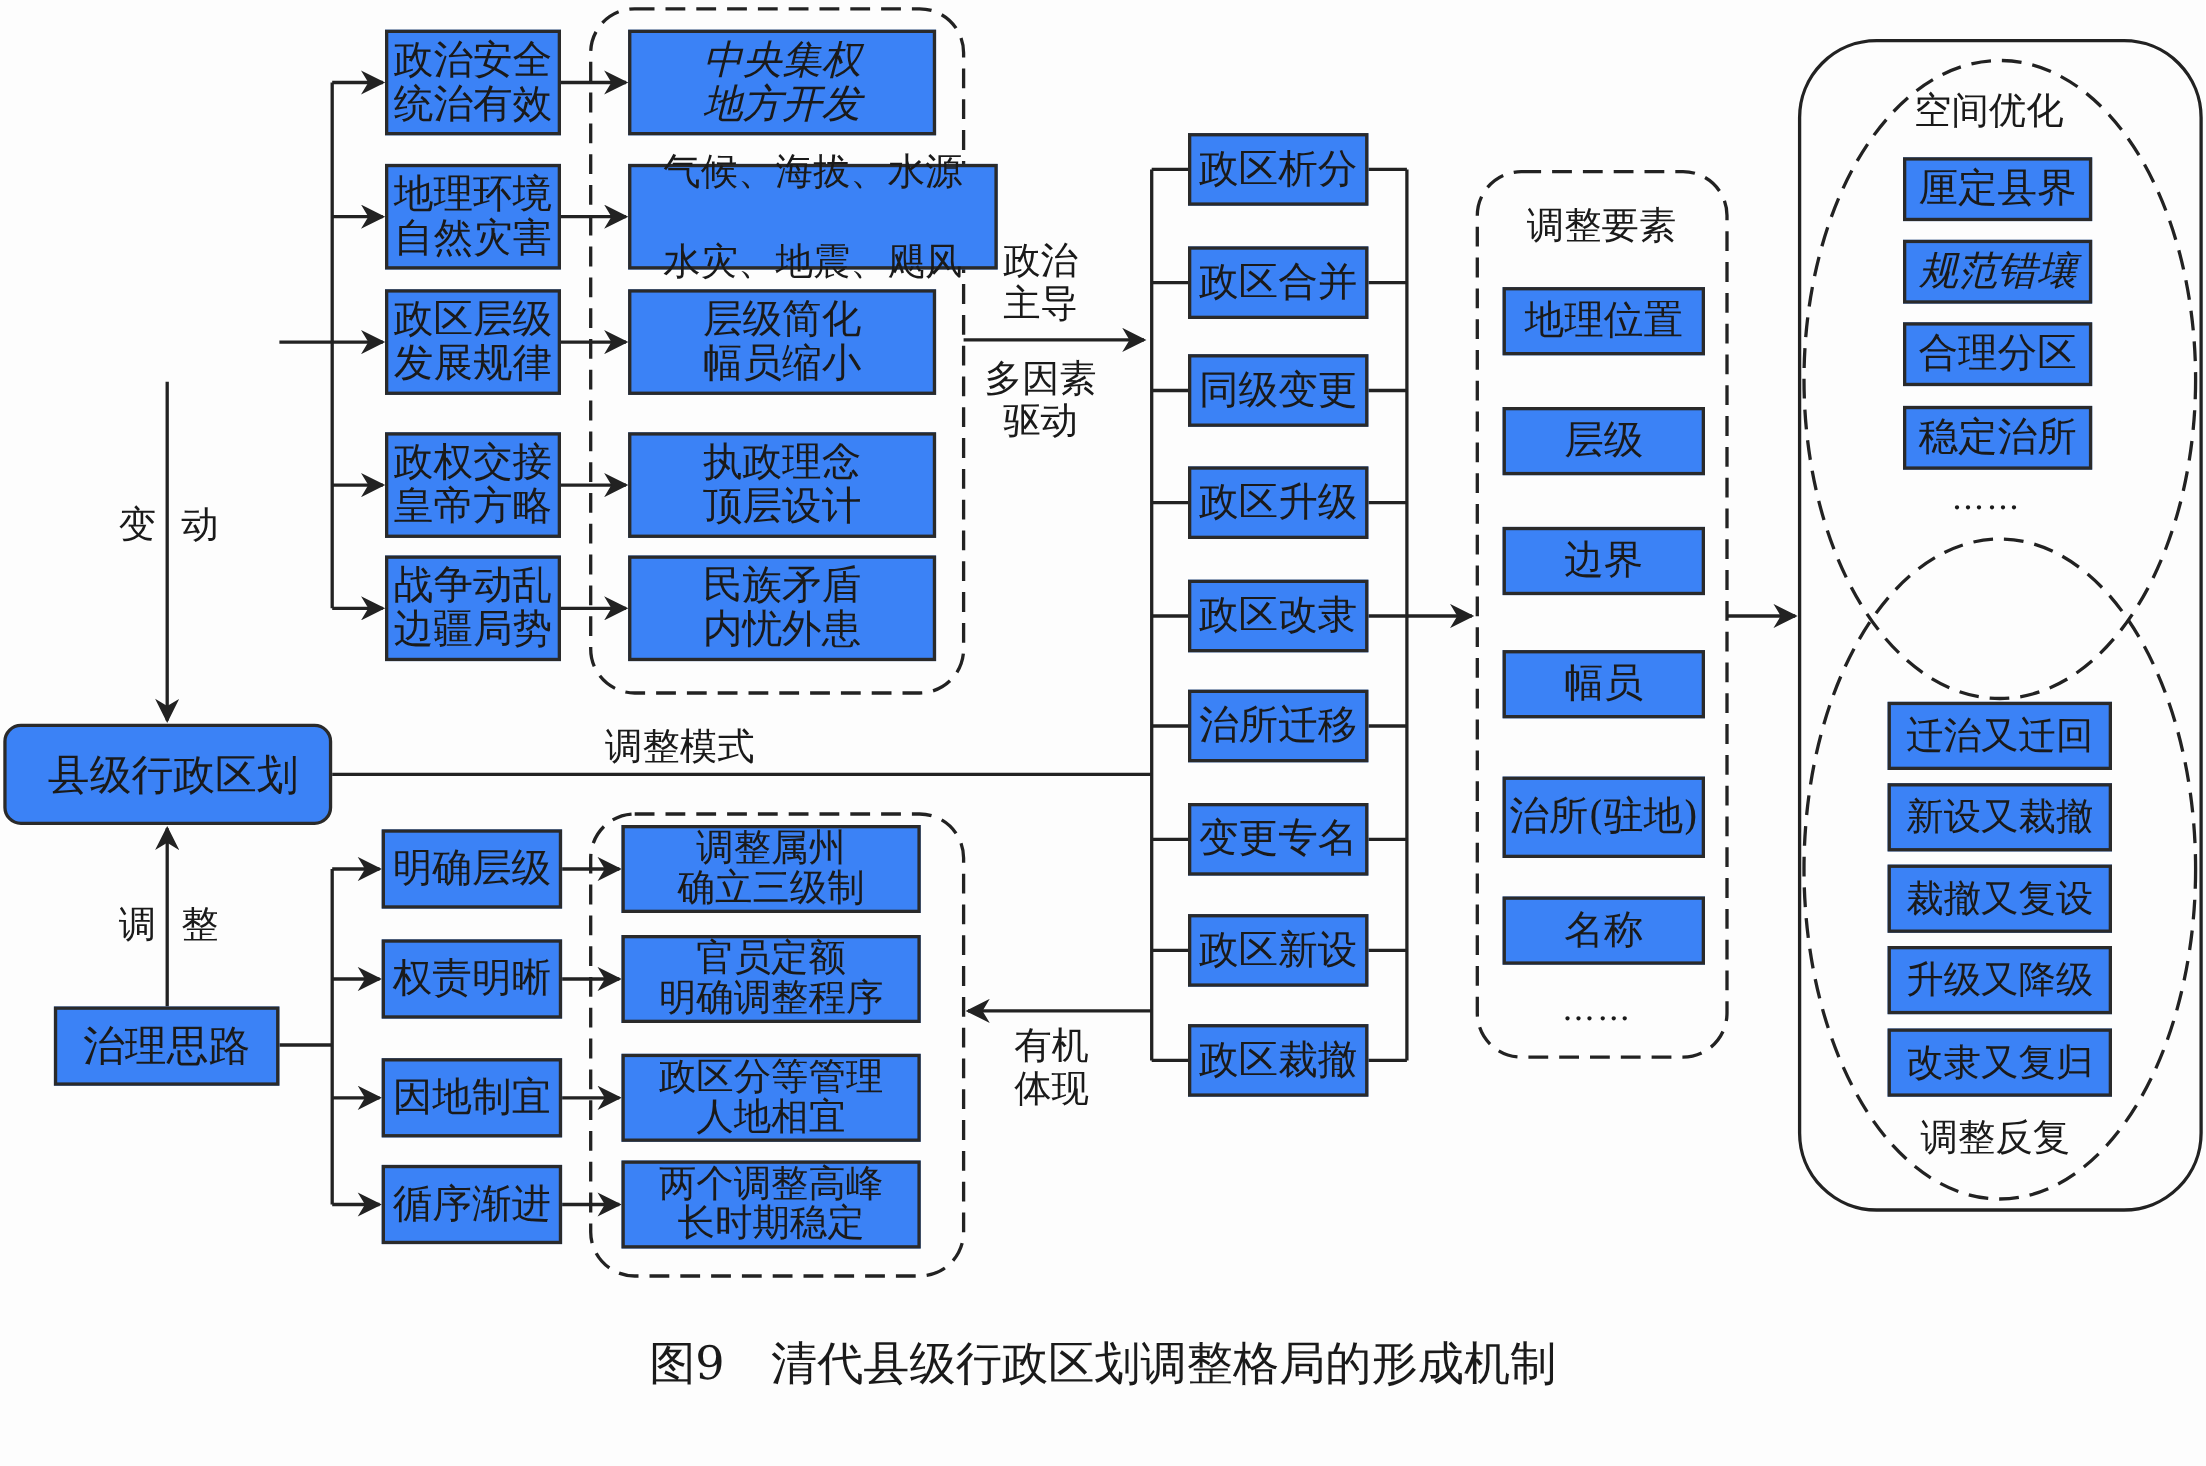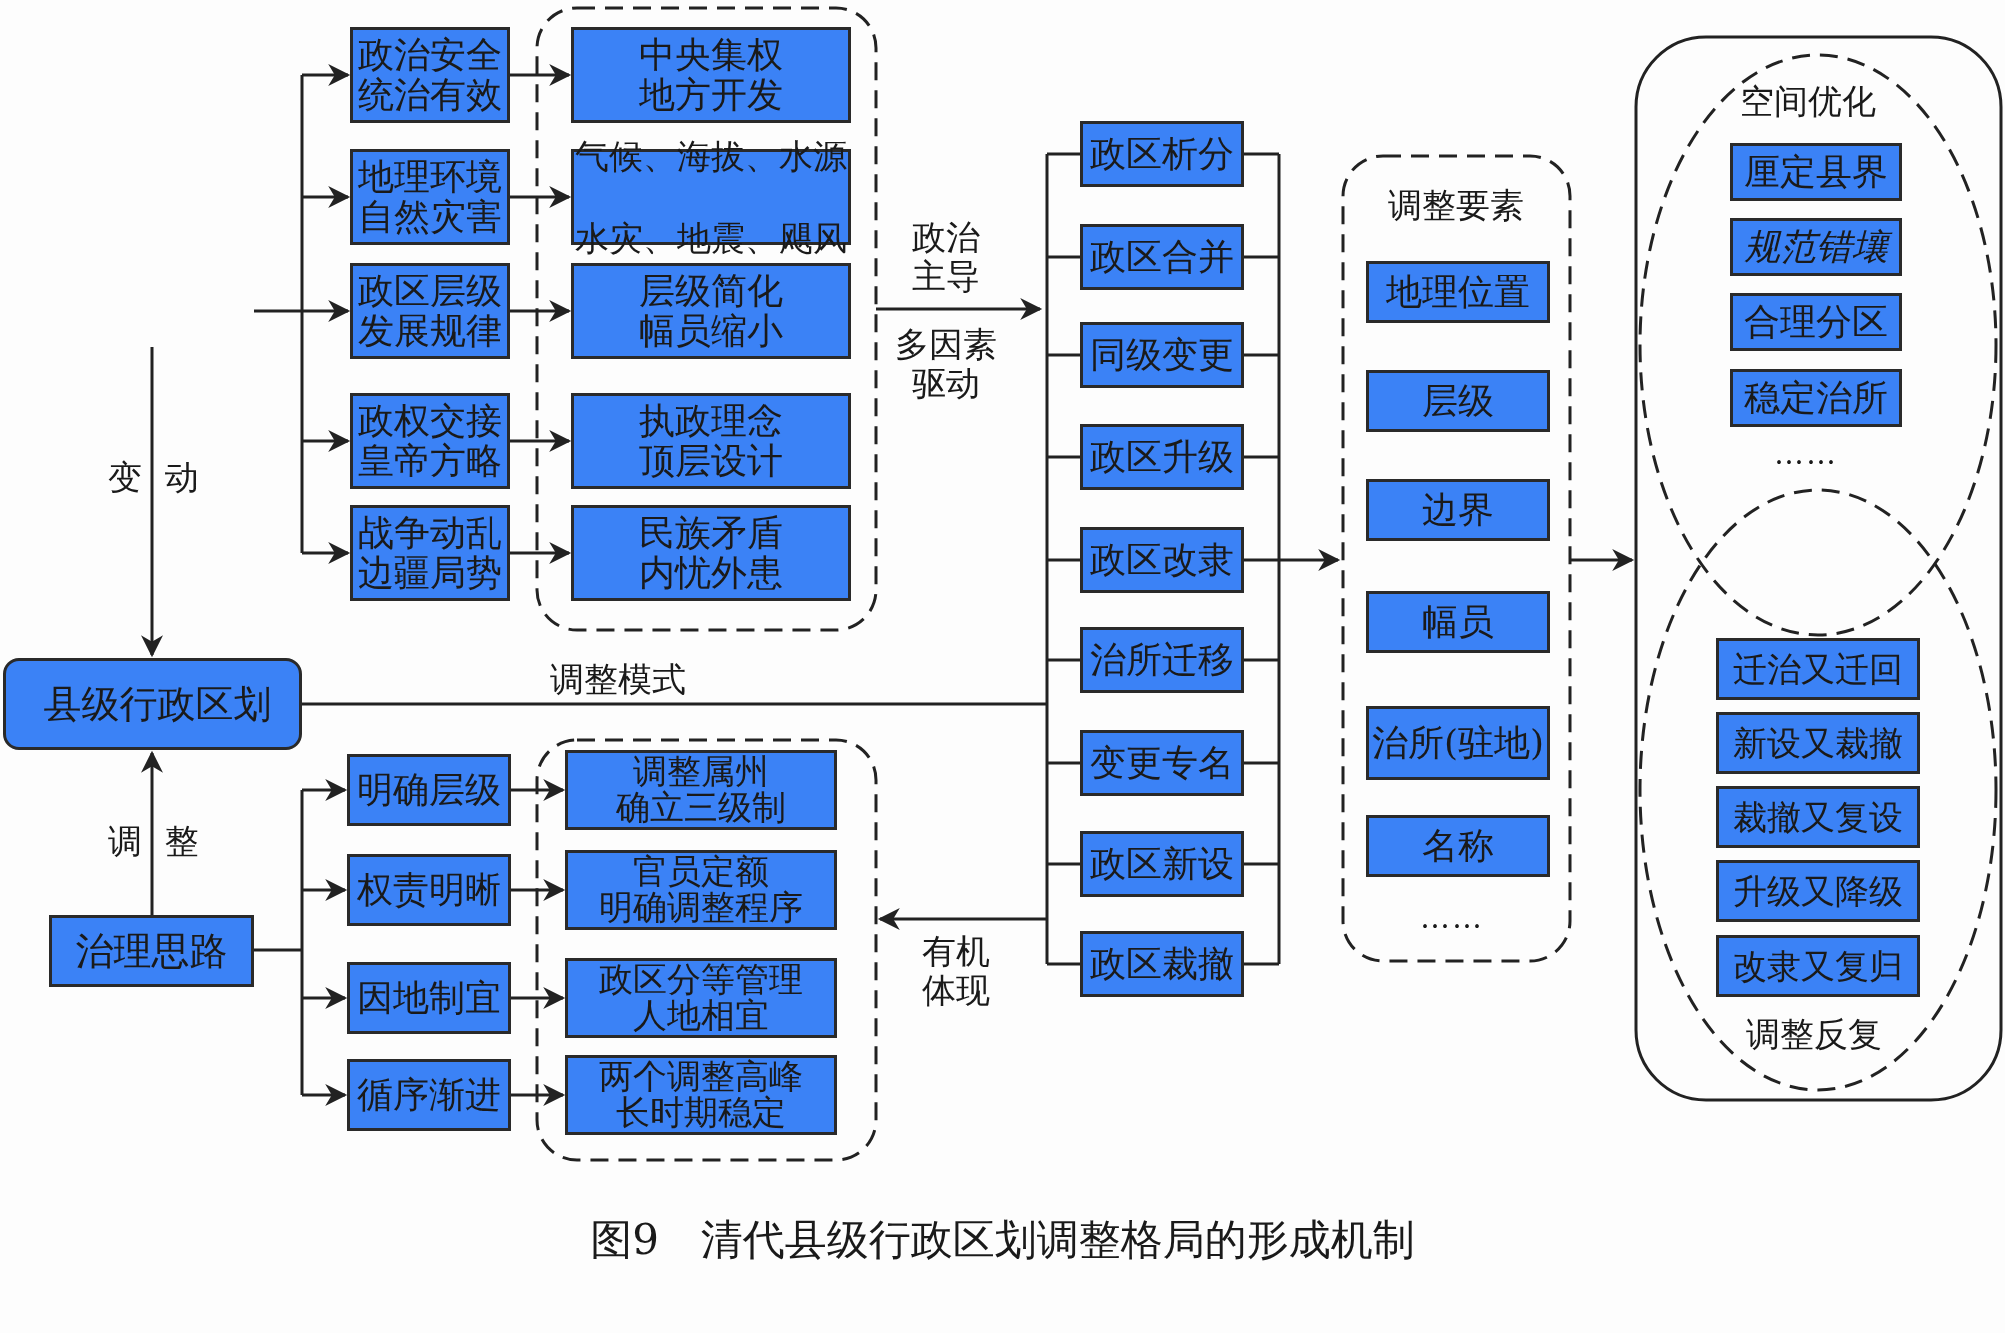--- a/index.html
+++ b/index.html
@@ -118,29 +118,29 @@
 
   <div class="label" style="left:108px;top:458px;letter-spacing:6px;">变 动</div>
   <div class="label" style="left:108px;top:822px;letter-spacing:6px;">调 整</div>
   <div class="label" style="left:550px;top:660px;">调整模式</div>
 
   <div id="factor-rows">
       <div class="box f36" style="left:350px;top:27px;width:160px;height:96px;">
         <span>政治安全</span>
         <span>统治有效</span>
       </div>
-      <div class="box f36" style="left:571px;top:27px;width:280px;height:96px;">
+      <div class="box f36" style="left:571px;top:27px;width:280px;height:96px;font-style:italic;">
         <span>中央集权</span>
         <span>地方开发</span>
       </div>
       <div class="box f36" style="left:350px;top:149px;width:160px;height:96px;">
         <span>地理环境</span>
         <span>自然灾害</span>
       </div>
-      <div class="box f34" style="left:571px;top:149px;width:280px;height:96px;gap:44px;">
+      <div class="box f34" style="left:571px;top:149px;width:336px;height:96px;gap:44px;">
         <span>气候、海拔、水源</span>
         <span>水灾、地震、飓风</span>
       </div>
       <div class="box f36" style="left:350px;top:263px;width:160px;height:96px;">
         <span>政区层级</span>
         <span>发展规律</span>
       </div>
       <div class="box f36" style="left:571px;top:263px;width:280px;height:96px;">
         <span>层级简化</span>
         <span>幅员缩小</span>

